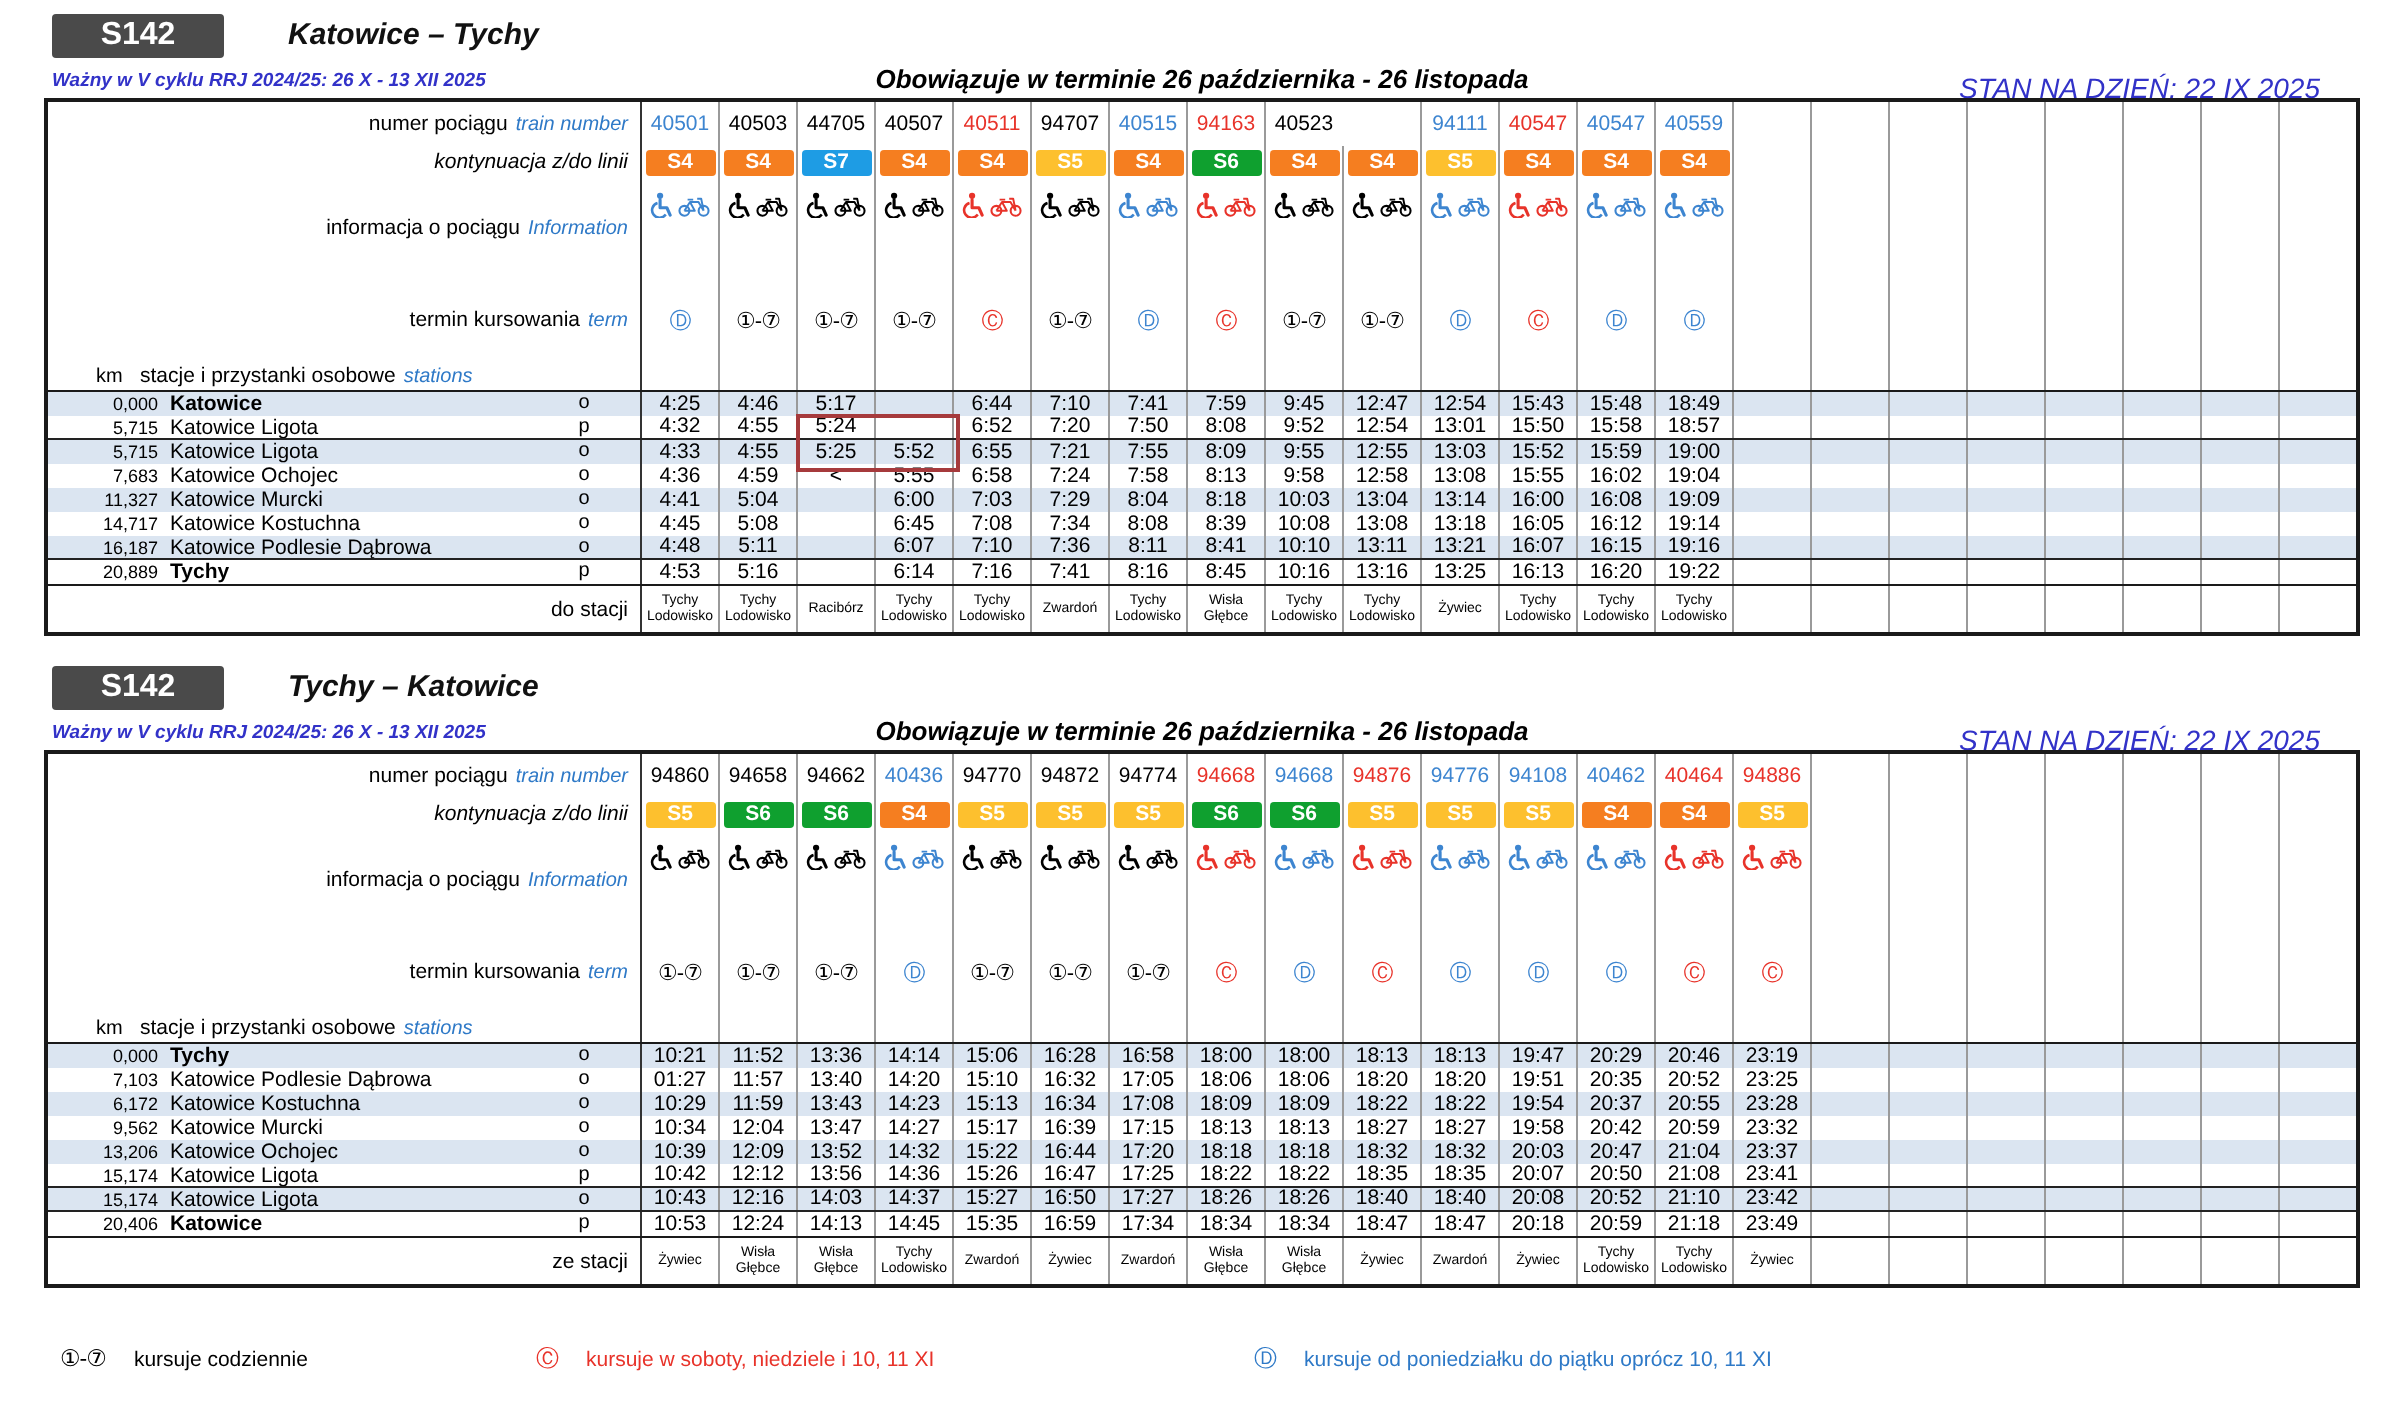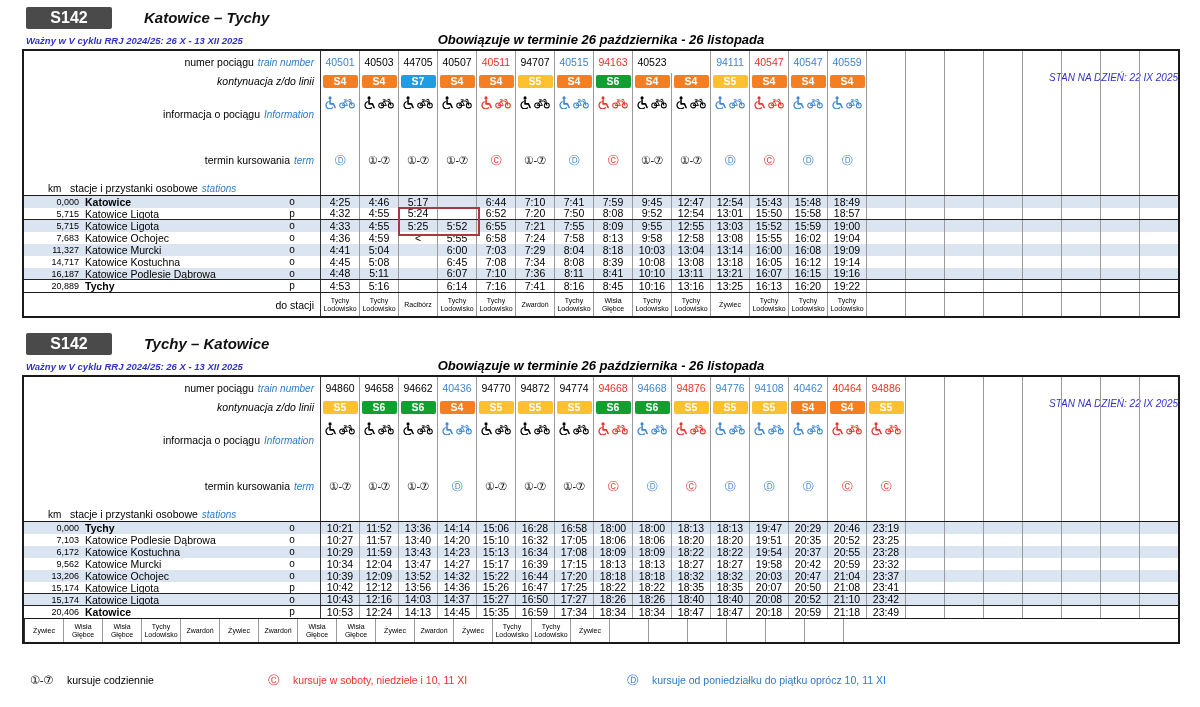--- a/index.html
+++ b/index.html
@@ -7,21 +7,21 @@
   .tt{position:relative;margin-left:22px;width:1158px;}
   .tt-1{margin-top:6px;}
   .tt-2{margin-top:14px;}
   .tt-head{position:relative;height:26px;}
   .line-badge{position:absolute;left:4px;top:1px;width:86px;height:22px;background:#4a4a4a;color:#fff;
     font-weight:bold;font-size:16px;text-align:center;line-height:22px;border-radius:2px;}
   .route-title{position:absolute;left:122px;top:3px;font-style:italic;font-weight:bold;font-size:15px;color:#111;}
   .tt-subline{position:relative;height:17px;}
   .sub-wazny{position:absolute;left:4px;top:3px;color:#3232c8;font-style:italic;font-weight:bold;font-size:9.5px;}
   .sub-obow{position:absolute;left:0;right:0;top:0;text-align:center;font-weight:bold;font-style:italic;font-size:13px;color:#000;}
-  .sub-stan{position:absolute;right:2px;top:4px;color:#3232c8;font-style:italic;font-size:10px;margin-top:36px;}
+  .sub-stan{position:absolute;right:20px;top:4px;color:#3232c8;font-style:italic;font-size:14px;}
   .tt-grid{position:relative;border:2px solid #1a1a1a;width:1154px;}
   .row{display:flex;box-sizing:border-box;}
   .cell{flex:none;box-sizing:border-box;}
   .c-label{width:296px;display:flex;align-items:center;justify-content:flex-end;padding-right:6px;box-sizing:border-box;flex:none;}
   .lab-pl{font-size:10.5px;color:#000;}
   .lab-it{font-style:italic;text-align:center;}
   .lab-en{font-size:10px;color:#2e79c7;font-style:italic;margin-left:4px;}
   .c-data{width:39px;border-left:1px solid #9a9a9a;display:flex;align-items:center;justify-content:center;}
   .c-data.first{border-left:1.5px solid #333;}
   .r-num{height:22px;}
@@ -1164,21 +1164,21 @@
         <div class="cell c-data"></div>
         <div class="cell c-data"></div>
         <div class="cell c-data"></div>
         <div class="cell c-data"></div>
         <div class="cell c-data"></div>
       </div>
       <div class="row r-st">
         <div class="cell c-km">7,103</div>
         <div class="cell c-name">Katowice Podlesie Dąbrowa</div>
         <div class="cell c-op">o</div>
-        <div class="cell c-data first">10:27</div>
+        <div class="cell c-data first">01:27</div>
         <div class="cell c-data">11:57</div>
         <div class="cell c-data">13:40</div>
         <div class="cell c-data">14:20</div>
         <div class="cell c-data">15:10</div>
         <div class="cell c-data">16:32</div>
         <div class="cell c-data">17:05</div>
         <div class="cell c-data">18:06</div>
         <div class="cell c-data">18:06</div>
         <div class="cell c-data">18:20</div>
         <div class="cell c-data">18:20</div>
@@ -1350,20 +1350,23 @@
         <div class="cell c-data">23:49</div>
         <div class="cell c-data"></div>
         <div class="cell c-data"></div>
         <div class="cell c-data"></div>
         <div class="cell c-data"></div>
         <div class="cell c-data"></div>
         <div class="cell c-data"></div>
         <div class="cell c-data"></div>
       </div>
       <div class="row r-dest">
+        <div class="c-label">
+          <span class="lab-pl">ze stacji</span>
+        </div>
         <div class="cell c-data first">
           <span class="dest-line" style="display: block;">Żywiec</span>
         </div>
         <div class="cell c-data">
           <span class="dest-line" style="display: block;">Wisła</span>
           <span class="dest-line" style="display: block;">Głębce</span>
         </div>
         <div class="cell c-data">
           <span class="dest-line" style="display: block;">Wisła</span>
           <span class="dest-line" style="display: block;">Głębce</span>

